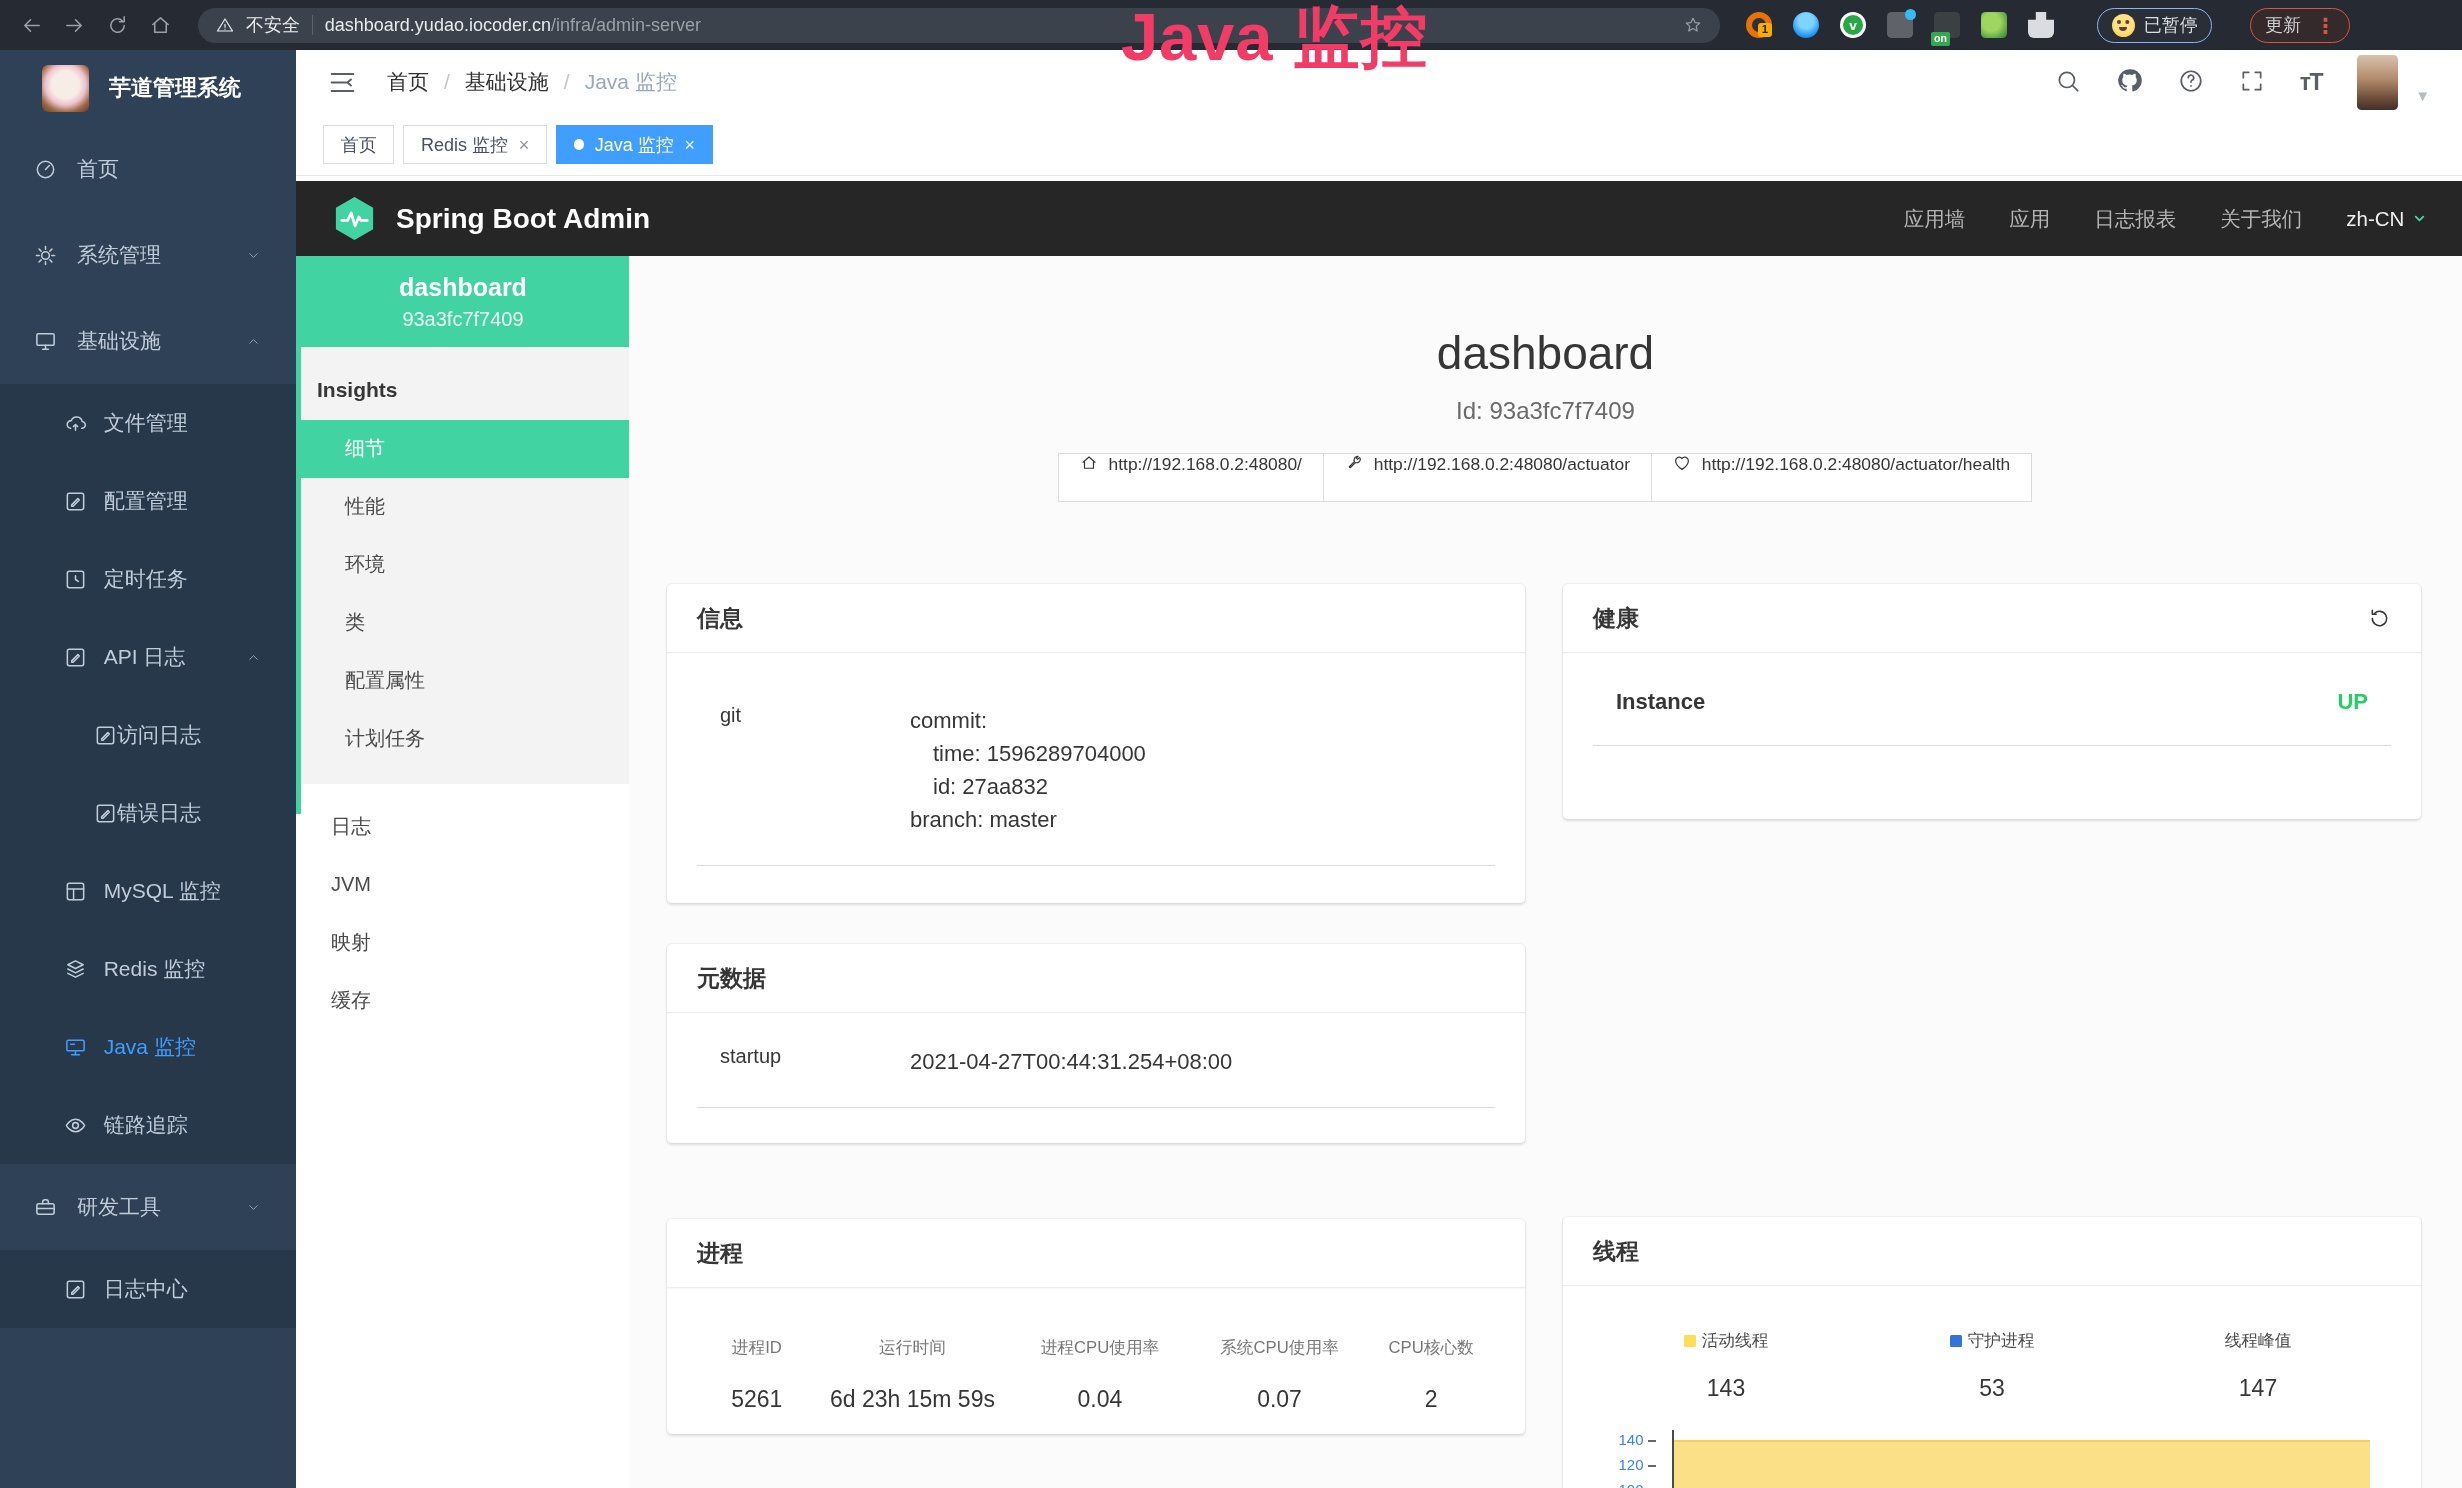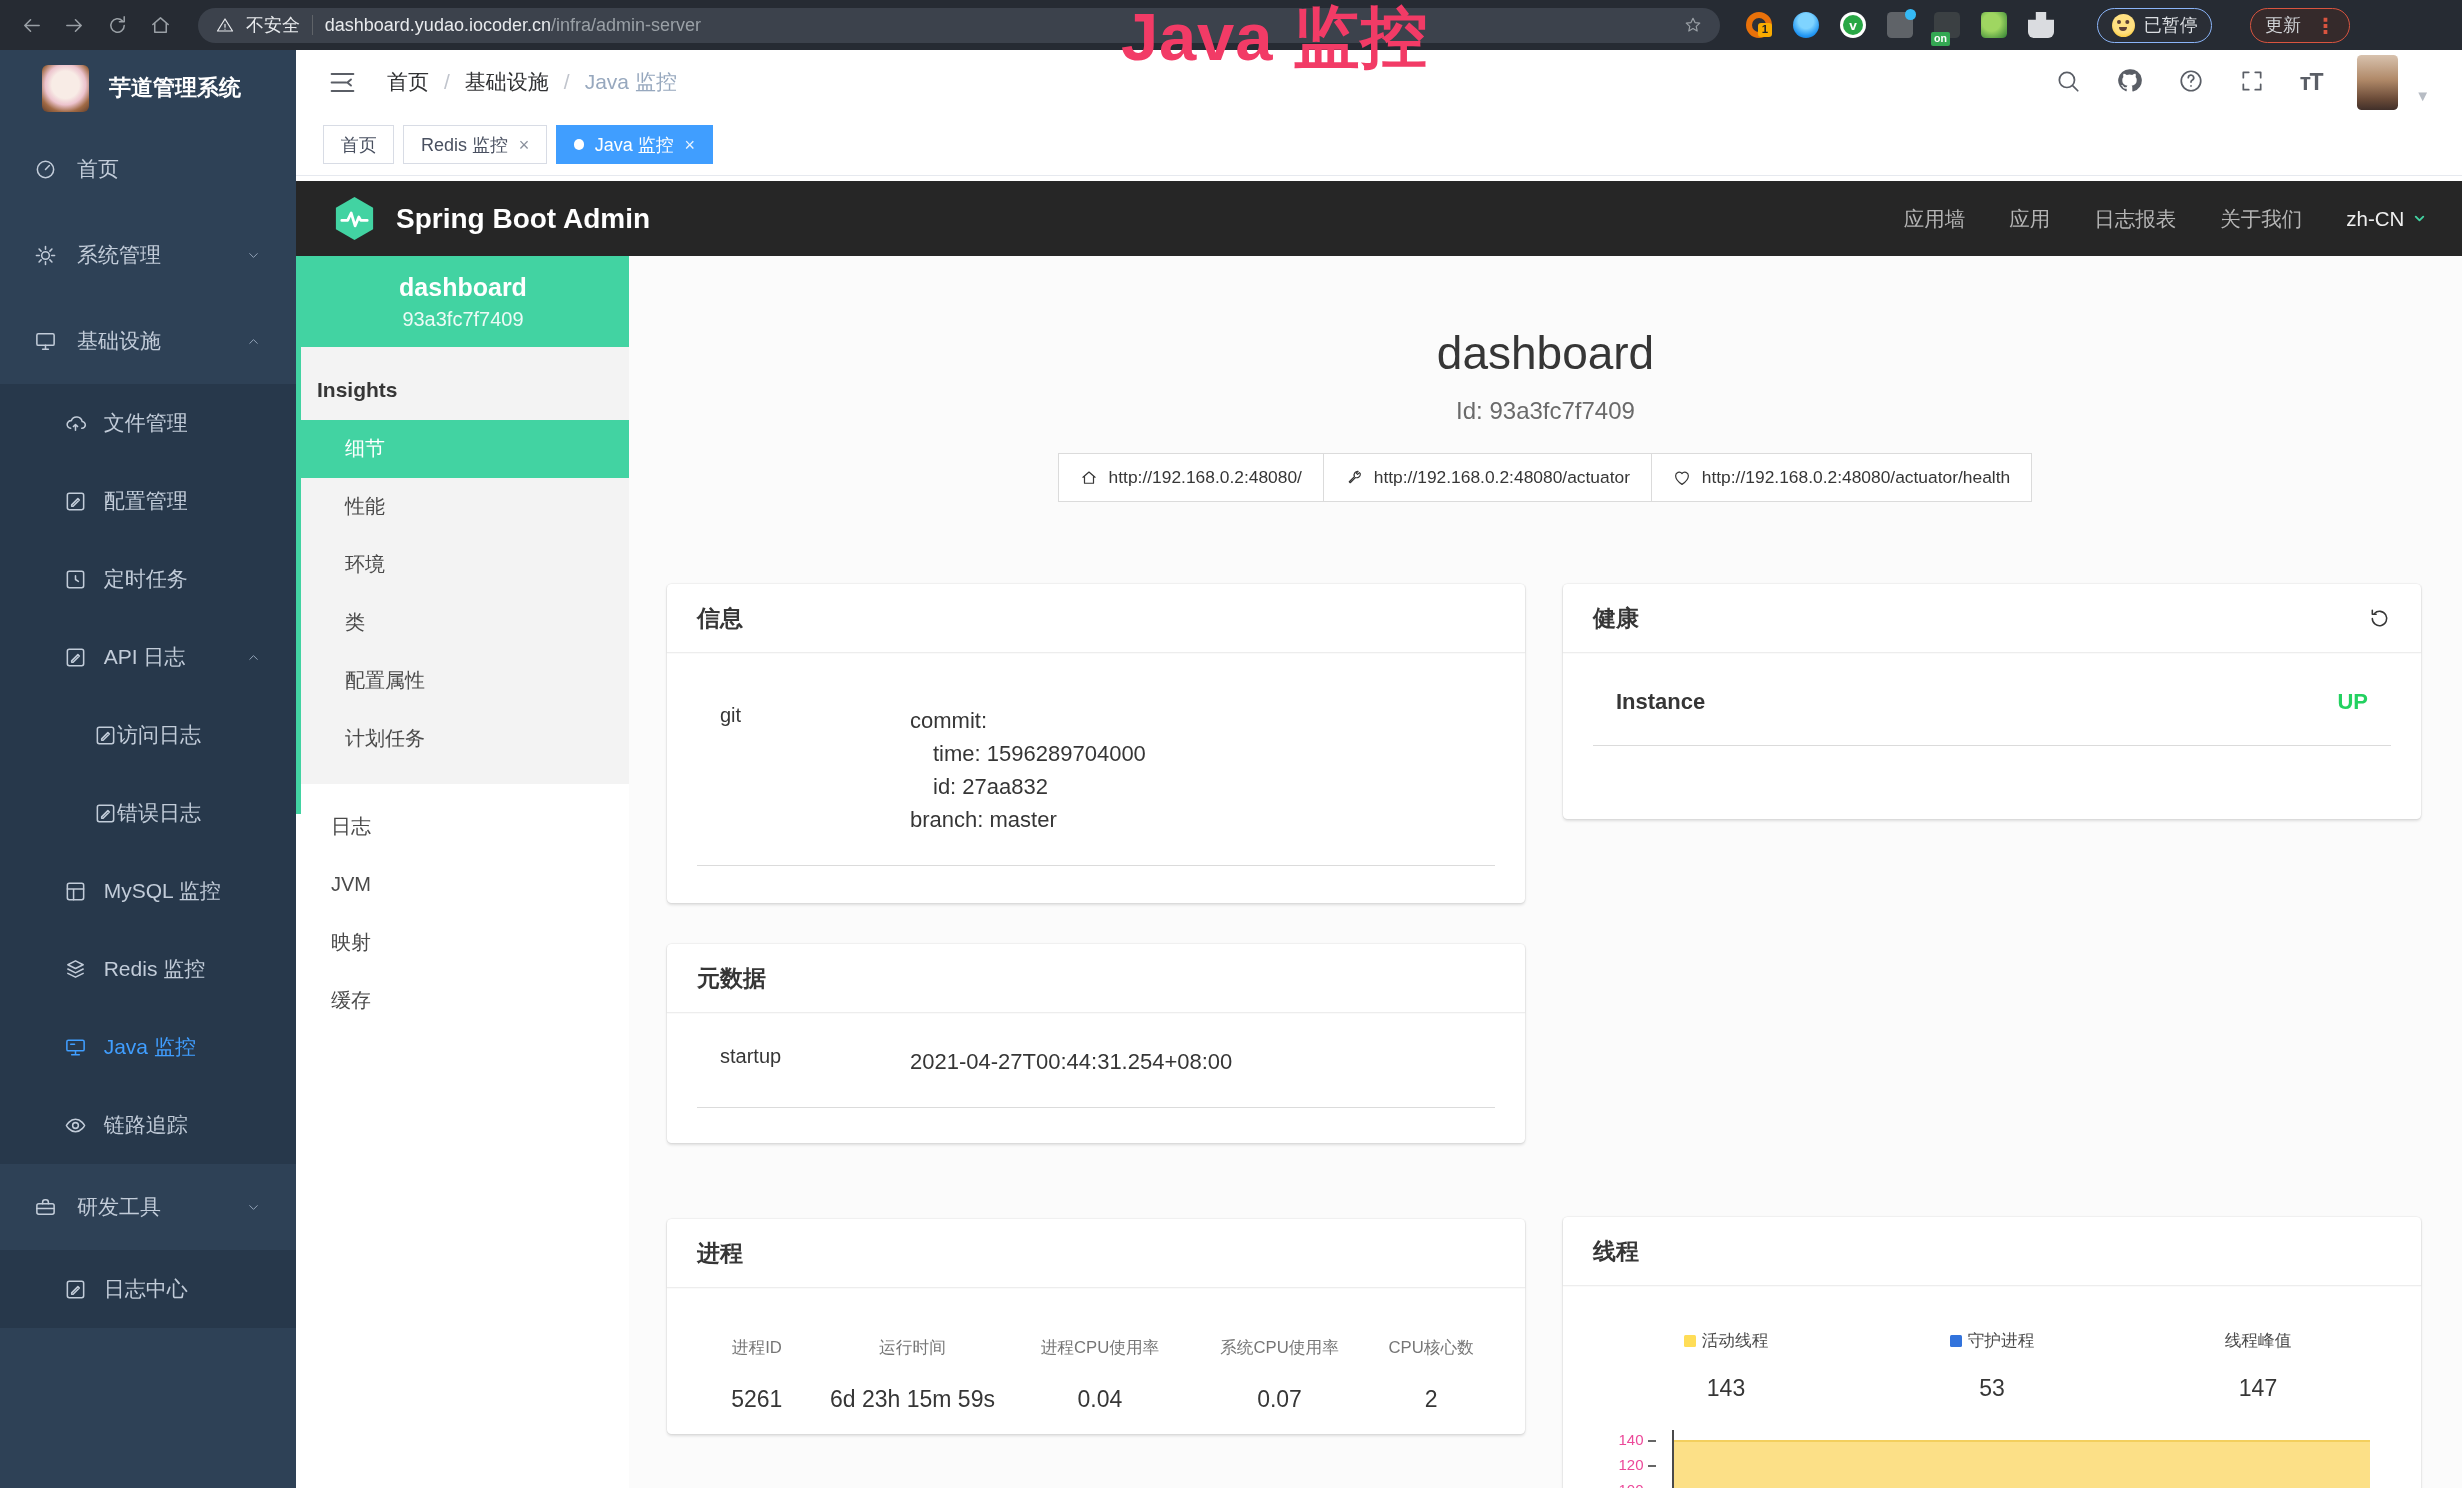--- a/index.html
+++ b/index.html
@@ -105,21 +105,21 @@
   .menu-root{padding-top:13.7px;}
   .menu-root .mitem{padding-left:35px;}
   .side-scroll{position:absolute;left:0;top:91px;width:4.6px;height:467px;background:#42d3a2;}
 
   
   .sba-main{position:absolute;left:629px;top:256px;right:0;bottom:0;background:#fbfbfb;overflow:hidden;}
   .page-head{position:absolute;top:70px;left:0;right:0;text-align:center;}
   .page-title{font-size:46px;font-weight:500;color:#363636;}
   .page-id{margin-top:16.7px;font-size:24px;color:#6a6a6a;}
   .links{position:absolute;top:197px;left:0;right:0;display:flex;justify-content:center;}
-  .linkbox{height:49px;border:0.8px solid #dbdbdb;background:#fff;display:flex;align-items:center;gap:10.6px;padding:0 21px;
+  .linkbox{height:49px;border:0.8px solid #dbdbdb;background:#fff;display:flex;gap:10.6px;padding:0 21px;
            font-size:17.4px;color:#363636;margin-left:-0.8px;box-sizing:border-box;cursor:pointer;}
   .linkbox .i{color:#363636;}
 
   .card{position:absolute;background:#fff;border-radius:4.6px;box-sizing:border-box;
         box-shadow:0 1.5px 3px rgba(10,10,10,.12),0 0 0 0.8px rgba(10,10,10,.04);}
   .card-h{height:68px;display:flex;align-items:center;padding:0 30px;font-size:23px;font-weight:bold;color:#363636;
           border-bottom:0.8px solid #ededed;box-shadow:0 0.8px 1.5px rgba(10,10,10,.06);}
   .card-b{padding:34px 30px 0;}
   #card-info{left:38px;top:328px;width:858px;height:319px;}
   #card-health{left:934px;top:328px;width:858px;height:235px;}
@@ -146,21 +146,21 @@
   .ptd{font-size:23px;color:#363636;}
 
   .legend{display:flex;text-align:center;margin-top:9px;}
   .lcol{flex:1;}
   .lhead{font-size:16.7px;color:#4a4a4a;display:flex;justify-content:center;gap:6px;align-items:center;}
   .sw{width:12px;height:12px;border-radius:1.5px;flex:none;}
   .sw.yellow{background:#ffdd57;}
   .sw.blue{background:#3273dc;}
   .lval{font-size:23px;color:#363636;margin-top:23px;}
   .chart{position:relative;margin-top:26px;height:228px;}
-  .ytick{position:absolute;font-size:15px;color:#ec4899;right:auto;left:13.7px;width:49px;text-align:right;}
+  .ytick{position:absolute;font-size:15px;color:#3b82f6;right:auto;left:13.7px;width:49px;text-align:right;}
   .ytick:after{content:"";display:inline-block;width:7.6px;height:1.5px;background:#666;vertical-align:middle;margin-left:4.6px;}
   .plot{position:absolute;left:79px;right:21px;top:0;bottom:-46px;}
   .axis{position:absolute;left:0;top:1.5px;bottom:0;width:1.5px;background:#4a4a4a;}
   .area{position:absolute;left:1.5px;right:0;top:12px;bottom:0;background:#fce087;border-top:2.3px solid #f3cf5d;}
 </style>
 </head>
 <body>
 
 <div class="screen">
 

